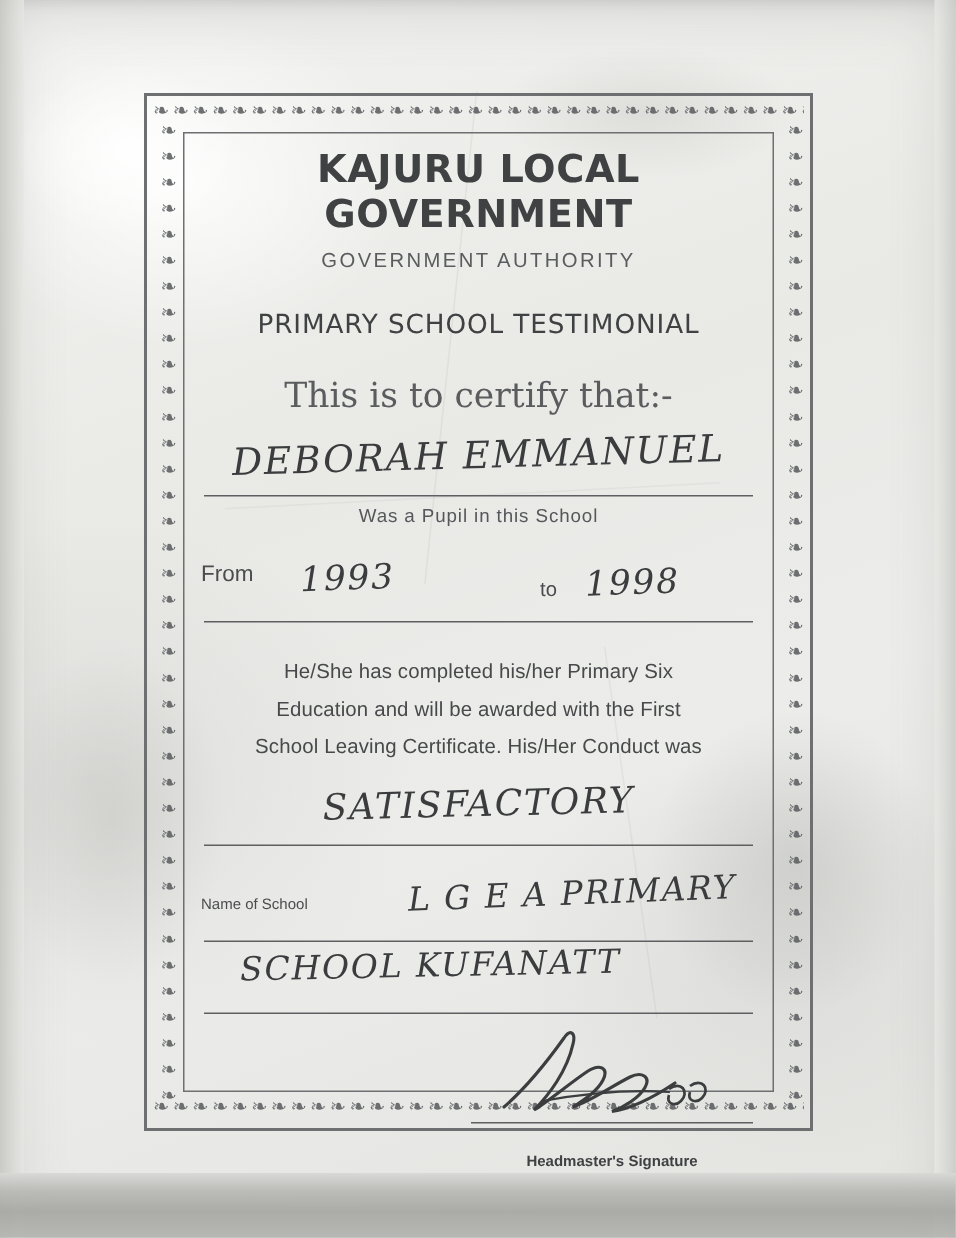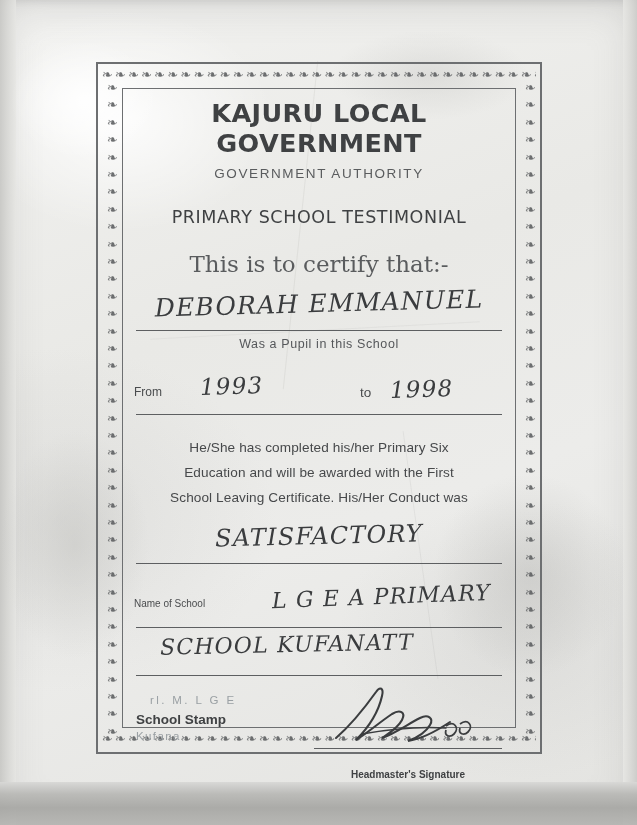--- a/index.html
+++ b/index.html
@@ -196,22 +196,22 @@
 
   
   #period-row {
     position: relative;
     height: 42px;
     margin-top: 22px;
   }
   .label-from {
     position: absolute;
     left: 2px;
-    top: 12px;
-    font-size: 12px;
+    top: 1px;
+    font-size: 15px;
     color: #4a4c4e;
   }
   .label-to {
     position: absolute;
     left: 228px;
     top: 12px;
     font-size: 13.5px;
     color: #4a4c4e;
   }
   #year-from {
@@ -433,25 +433,20 @@
         <div id="school-rule-1"></div>
       </div>
 
       <div id="school-row2">
         <span class="hand" id="school-name-2">School Kufanatt</span>
         <div id="school-rule-2"></div>
       </div>
 
       <div id="footer">
 
-        <div id="stamp-block">
-          <div class="stamp-faint">rl. M.   L G E</div>
-          <div id="stamp-caption">School Stamp</div>
-          <div class="stamp-faint2">Kufana</div>
-        </div>
 
         <div id="sig-block">
           <div id="signature-mark">
             <svg width="170" height="66" viewBox="0 0 170 66" fill="none" aria-hidden="true">
               <path d="M14 54 C30 40 44 22 54 8 C58 2 62 4 60 12 C56 30 44 46 34 56 C44 50 58 38 70 30 C78 25 84 28 80 36 C76 44 66 50 60 54 C72 50 86 40 98 34 C106 30 112 34 108 41 C104 48 94 54 86 57 C100 55 116 46 128 38" stroke="#3b3d3f" stroke-width="2.1" stroke-linecap="round" fill="none"></path>
               <path d="M40 50 C62 46 92 42 124 44" stroke="#3b3d3f" stroke-width="1.5" stroke-linecap="round" fill="none"></path>
               <path d="M124 42 C132 36 138 44 132 50 C128 54 122 52 124 46" stroke="#3b3d3f" stroke-width="1.8" fill="none"></path>
               <path d="M138 40 C146 34 152 42 146 48 C142 52 136 50 138 44" stroke="#3b3d3f" stroke-width="1.8" fill="none"></path>
             </svg>
           </div>

